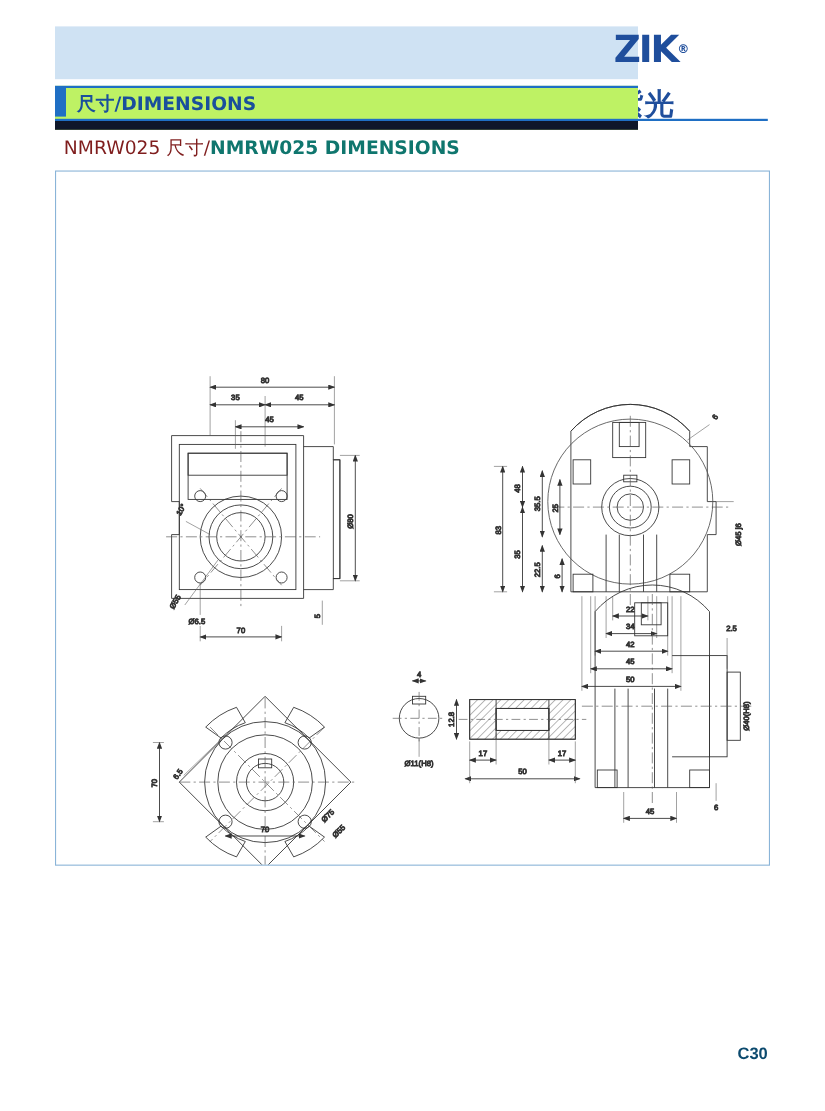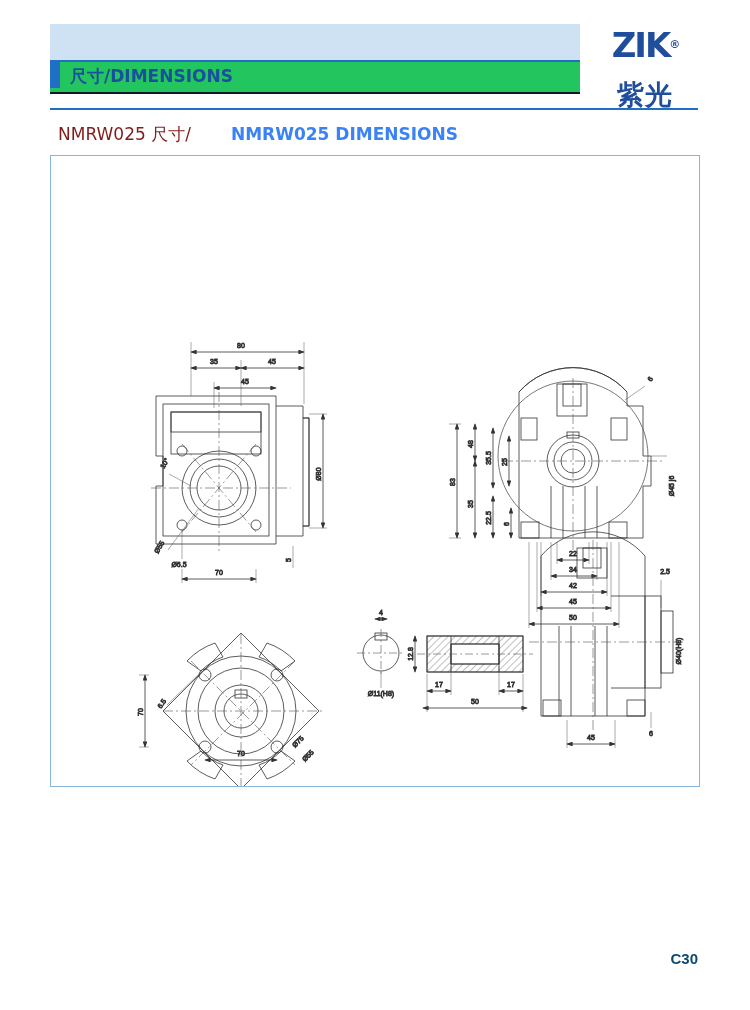--- a/index.html
+++ b/index.html
@@ -11,60 +11,60 @@
     overflow:hidden;
   }
   .page{position:relative;width:750px;height:1010px;}
 
   
   .header-band{
     position:absolute;left:50px;top:24px;width:530px;height:48px;
     background:#cfe2f3;
   }
   .logo{
-    position:absolute;right:35px;top:28px;width:140px;height:62px;
-    text-align:center;
+    position:absolute;right:52px;top:28px;width:140px;height:62px;
+    text-align:left;
   }
   .logo-mark{
     font-family:"DejaVu Sans", sans-serif;
     font-size:34px;font-weight:bold;color:#1f4e9c;letter-spacing:-2px;
     line-height:34px;
   }
   .logo-reg{
     font-size:11px;vertical-align:top;color:#1f4e9c;
   }
   .logo-cn{
     font-size:27px;font-weight:bold;color:#1f4e9c;line-height:30px;margin-top:18px;
     letter-spacing:1px;
   }
 
   .title-bar{
-    position:absolute;left:50px;top:60px;width:530px;height:30px;
+    position:absolute;left:50px;top:78px;width:530px;height:30px;
     border-top:2px solid #1f6fc4;
-    border-bottom:2px solid #0f172a;
-    background:#22c55e;
+    border-bottom:8px solid #0f172a;
+    background:#bef264;
   }
   .title-bar .blue-block{
     position:absolute;left:0;top:0;width:10px;height:26px;background:#1f6fc4;
   }
   .title-bar .t-text{
     position:absolute;left:20px;top:3px;
     font-size:17px;font-weight:bold;color:#1a4f9c;
     font-family:"DejaVu Sans","Liberation Sans",sans-serif;
   }
   .header-rule{
     position:absolute;left:50px;top:108px;width:648px;height:2px;background:#1f6fc4;
   }
 
   .subtitle{
     position:absolute;left:58px;top:123px;
     font-size:17px;color:#000;
     font-family:"DejaVu Sans","Liberation Sans",sans-serif;
   }
-  .subtitle .bluepart{color:#3b82f6;font-weight:bold;margin-left:40px;}
+  .subtitle .bluepart{color:#0f766e;font-weight:bold;}
   .subtitle .blackpart{color:#7f1d1d;}
 
   
   .frame{
     position:absolute;left:50px;top:155px;width:648px;height:630px;
     border:1px solid #8ab4d8;
     background:#fff;
   }
   .svgwrap{position:absolute;left:0;top:0;width:648px;height:630px;}
 

